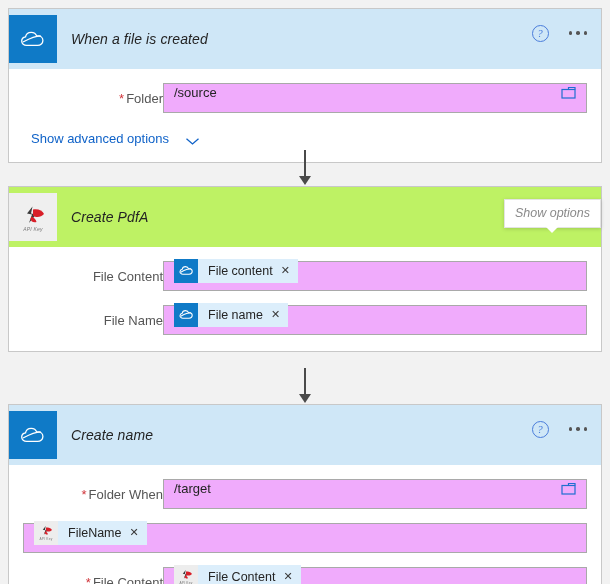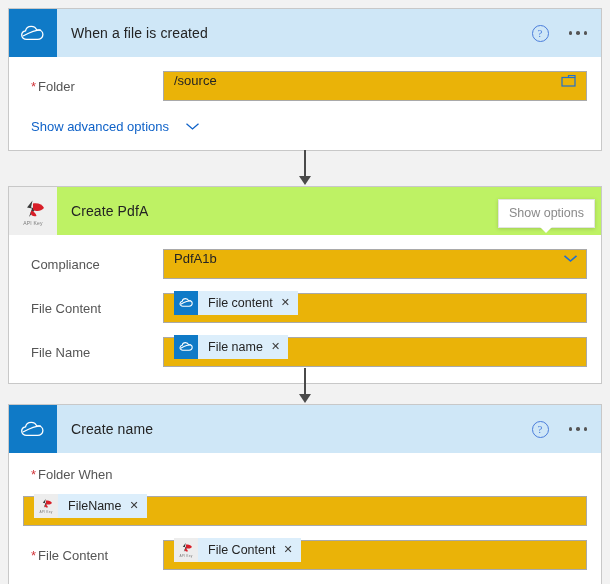--- a/index.html
+++ b/index.html
@@ -24,25 +24,26 @@
   
   .card {
     position: absolute;
     left: 8px;
     width: 594px;
     background: #ffffff;
     border: 1px solid #c8c8c8;
     box-sizing: border-box;
   }
   .card-header {
-    height: 48px;
+    height: 60px;
     display: flex;
     align-items: center;
     position: relative;
     box-sizing: border-box;
+    font-style: italic;
   }
   .card-header.blue { background: #cfe7f7; }
   .card-header.plain { background: #bef264; }
 
   .conn-icon {
     width: 48px;
     height: 48px;
     flex: 0 0 48px;
     display: flex;
     align-items: center;
@@ -117,30 +118,31 @@
   }
   .row:last-child { margin-bottom: 0; }
   .field-label {
     width: 140px;
     flex: 0 0 140px;
     font-size: 13px;
     color: #555555;
     padding-left: 8px;
     box-sizing: border-box;
     white-space: nowrap;
+    text-align: right;
   }
   .req {
     color: #d0343a;
     margin-right: 2px;
   }
   .field-box {
     flex: 1 1 auto;
     height: 30px;
     border: 1px solid #a9a9a9;
-    background: #eab308;
+    background: #f0abfc;
     display: flex;
     align-items: center;
     padding: 0 8px 11px 10px;
     box-sizing: border-box;
     position: relative;
   }
   .field-text {
     font-size: 13px;
     color: #242424;
   }
@@ -191,21 +193,21 @@
   }
   .token-x {
     font-size: 11px;
     color: #3a3a3a;
     line-height: 1;
   }
 
   
   .adv-link {
     display: flex;
-    align-items: center;
+    align-items: flex-end;
     gap: 16px;
     padding-left: 8px;
     margin-top: 18px;
   }
   .adv-link span {
     color: #0f62c8;
     font-size: 13px;
   }
 
   
@@ -316,35 +318,24 @@
       </div>
       <div class="card-title">Create PdfA</div>
       <div class="header-actions">
         <div class="help-icon">?</div>
         <div class="ellipsis">
             <i></i>
             <i></i>
             <i></i>
           </div>
       </div>
-      <div class="tooltip" style="right:6px;top:12px;">Show options</div>
+      <div class="tooltip" style="right:0;top:12px;">Show options</div>
     </div>
     <div class="card-body">
 
-      <div class="row">
-        <div class="field-label">Compliance</div>
-        <div class="field-box">
-          <span class="field-text">PdfA1b</span>
-          <span class="field-trailing">
-            <svg class="chev" viewBox="0 0 15 9" aria-hidden="true">
-              <path d="M1.5 1.8 L7.5 7 L13.5 1.8" fill="none" stroke="#1f6fd0" stroke-width="1.6"></path>
-            </svg>
-          </span>
-        </div>
-      </div>
 
       <div class="row">
         <div class="field-label">File Content</div>
         <div class="field-box">
           <span class="token">
             <span class="token-icon onedrive">
               <svg width="15" height="11" viewBox="0 0 26 18" aria-hidden="true">
                 <path d="M6.6 15.4c-2.7 0-4.9-1.9-4.9-4.3 0-2.1 1.6-3.8 3.8-4.2C6 4.2 8.3 2.3 11.2 2.3c2.6 0 4.8 1.6 5.6 3.8.4-.1.8-.2 1.2-.2 2.7 0 4.9 2 4.9 4.5 0 2.7-2.3 5-5.3 5z" fill="none" stroke="#ffffff" stroke-width="1.8"></path>
                 <path d="M3.0 12.0c3.1-1.6 6.8-3.4 10.1-4.6 2.5-.9 5.2-1.5 7.6-1.6" fill="none" stroke="#ffffff" stroke-width="1.8"></path>
               </svg>
@@ -398,20 +389,29 @@
             <i></i>
             <i></i>
             <i></i>
           </div>
       </div>
     </div>
     <div class="card-body">
 
       <div class="row">
         <div class="field-label"><span class="req">*</span><span>Folder When</span></div>
+        <div class="field-box">
+          <span class="field-text">/target</span>
+          <span class="field-trailing">
+            <svg class="folder-icon" viewBox="0 0 17 14" aria-hidden="true">
+              <path d="M1 3.5h6.5v-2H14v2" fill="none" stroke="#1f6fd0" stroke-width="1.2"></path>
+              <rect x="1" y="3.5" width="13" height="8.5" fill="none" stroke="#1f6fd0" stroke-width="1.2"></rect>
+            </svg>
+          </span>
+        </div>
       </div>
 
       <div class="row">
         <div class="field-box">
           <span class="token">
             <span class="token-icon apikey">
               <svg width="14" height="11" viewBox="0 0 26 20" aria-hidden="true">
                 <path d="M12.5 1.5 L7 8.5 L12 9.5 L9 18 L16 9.5 L11 8.5 Z" fill="#3b3b3b"></path>
                 <path d="M13 4.5 C18 3.5 22.5 5.5 24 9 C21 12.5 16 13 13 10.5 Z" fill="#d81e28"></path>
                 <path d="M11.5 11.5 C14 12.5 16 14.5 16.5 17 C13.5 18 11 16.5 10.5 14 Z" fill="#d81e28"></path>

